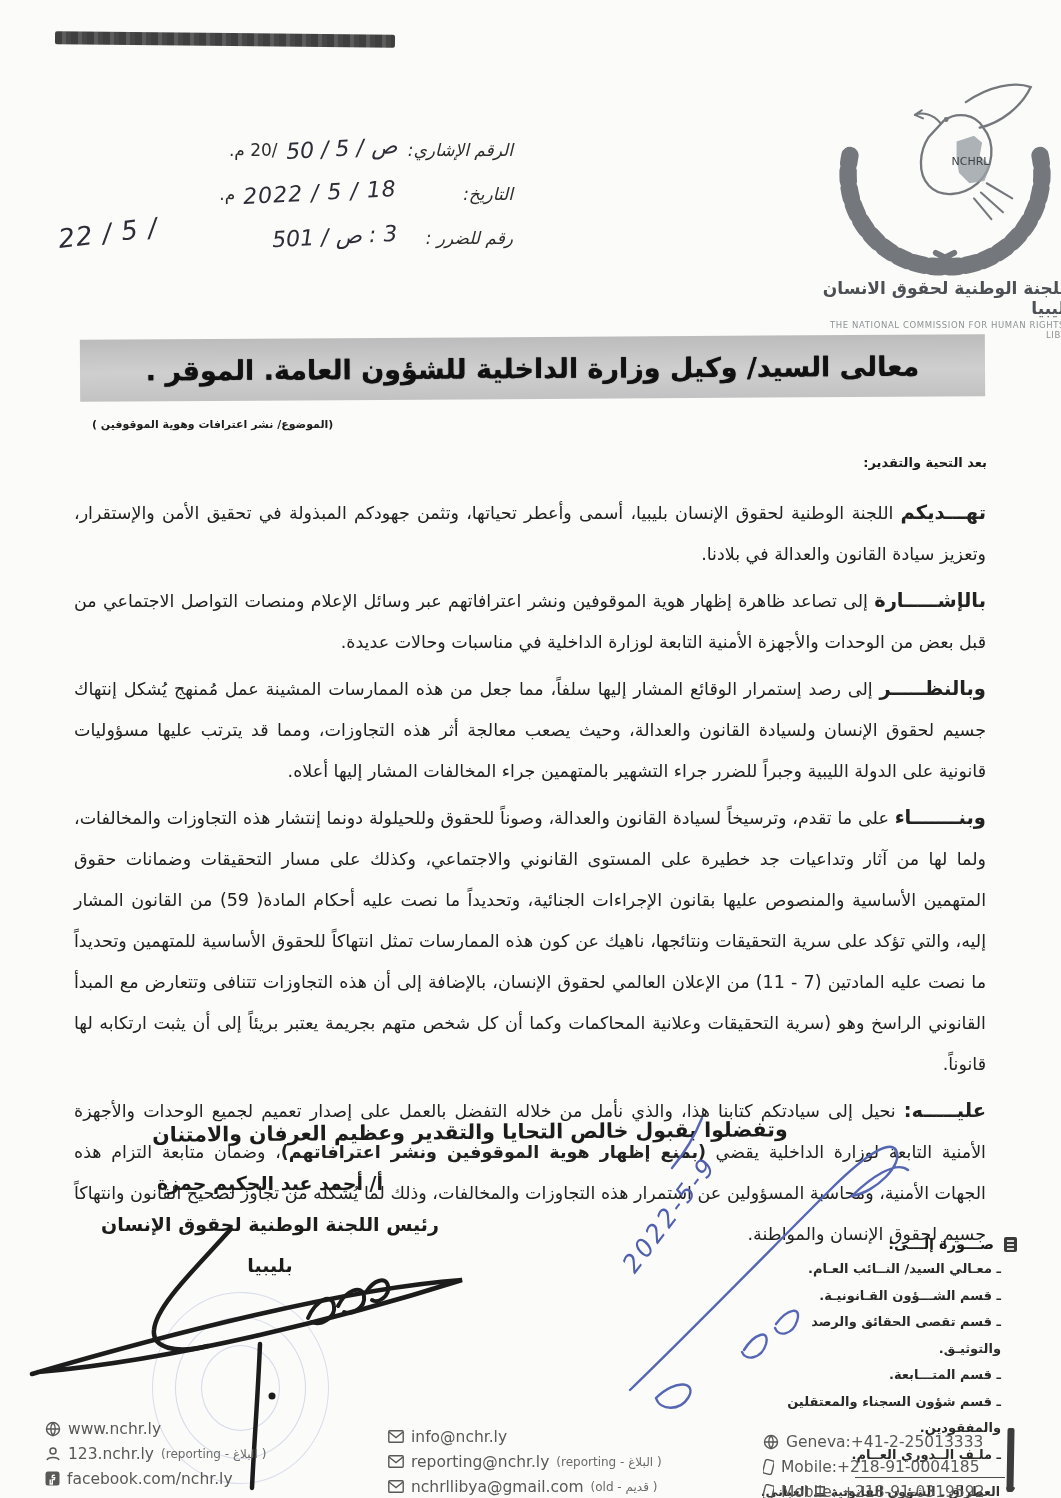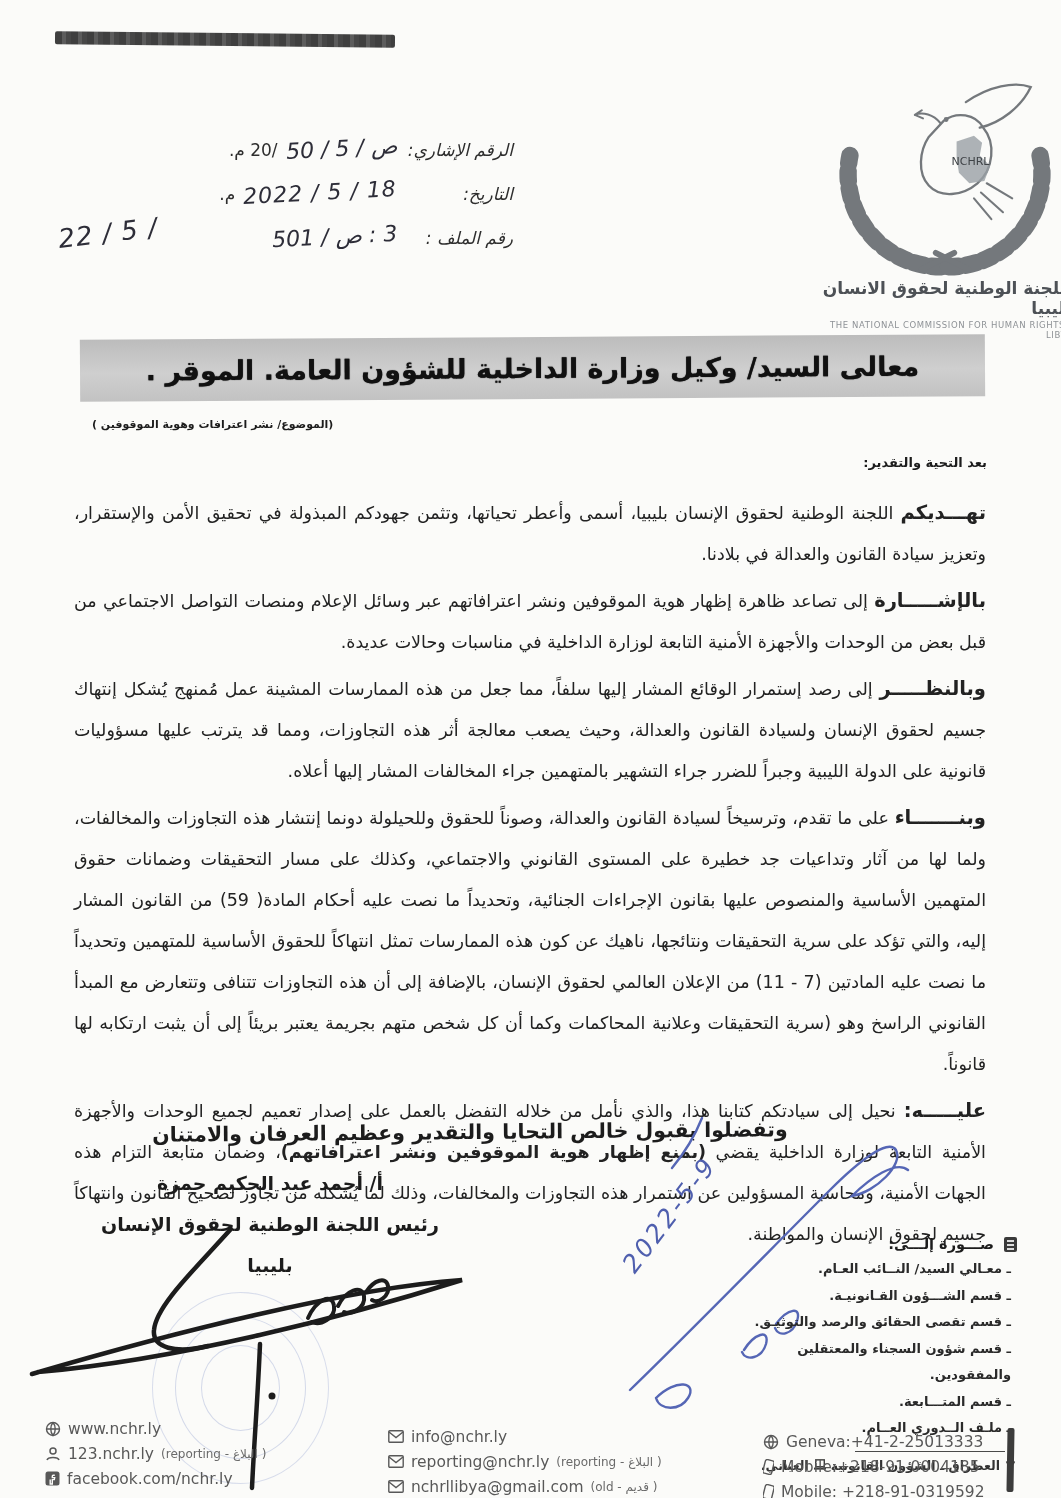--- a/index.html
+++ b/index.html
@@ -45,21 +45,21 @@
   .stamp-rings::before{content:"";position:absolute;left:22px;top:24px;right:22px;bottom:24px;border-radius:50%;border:1px solid rgba(96,118,188,.5);}
   .stamp-rings::after{content:"";position:absolute;left:48px;top:52px;right:48px;bottom:52px;border-radius:50%;border:1px solid rgba(96,118,188,.5);}
   .signature{position:absolute;left:8px;top:1222px;}
   .blue-flourish{position:absolute;left:598px;top:1098px;}
   .blue-date{position:absolute;left:628px;top:1255px;color:#4f5fae;font-size:25px;font-style:italic;letter-spacing:3px;transform:rotate(-53deg);transform-origin:left center;}
   
   .copyto{position:absolute;right:44px;top:1236px;width:272px;direction:rtl;text-align:right;}
   .copyto-header{font-weight:900;font-size:14.5px;display:flex;align-items:center;gap:10px;}
   .doc-ico{width:13px;height:15px;background:#3a3a3a;border-radius:2px;position:relative;display:inline-block;}
   .doc-ico::after{content:"";position:absolute;left:3px;top:3px;right:3px;height:2px;background:#ddd;box-shadow:0 4px 0 #ddd,0 8px 0 #ddd;}
-  .copyto ul{list-style:none;margin:4px 6px 0 0;padding:0;font-size:13px;line-height:26.5px;color:#2a2a2a;font-weight:600;}
+  .copyto ul{list-style:none;margin:4px 16px 0 0;padding:0;font-size:13px;line-height:26.5px;color:#2a2a2a;font-weight:600;}
   .copyto li::before{content:"ـ ";color:#2a2a2a;}
   .copyto-hr{border-top:1.6px solid #4a4a4a;width:150px;margin:9px 12px 6px 0;}
   .copyto-note{font-size:12.5px;font-weight:700;color:#333;display:flex;align-items:center;gap:4px;}
   
   .footer{position:absolute;left:0;top:1416px;width:1061px;color:#585858;}
   .fcol{position:absolute;top:0;}
   .fcol.c1{left:45px;}
   .fcol.c2{left:388px;top:8px;}
   .fcol.c3{left:763px;top:13px;}
   .frow{display:flex;align-items:center;gap:7px;height:25px;font-size:15.5px;white-space:nowrap;}
@@ -78,21 +78,21 @@
       <span class="ref-label">الرقم الإشاري:</span>
       <span class="hand">ص / 5 / 50</span>
       <span class="ref-print">/20 م.</span>
     </div>
     <div class="ref-row">
       <span class="ref-label">التاريخ:</span>
       <span class="hand">18 / 5 / 2022</span>
       <span class="ref-print">م.</span>
     </div>
     <div class="ref-row">
-      <span class="ref-label">رقم الملف :</span>
+      <span class="ref-label">رقم للضرر :</span>
       <span class="hand">3 : ص / 501</span>
     </div>
   </div>
   <span class="hand file-extra">22 / 5 /</span>
 
   <div class="logo">
     <svg width="232" height="204" viewBox="0 0 200 176">
       <g fill="none" stroke="#74787c" stroke-linecap="round">
         <path d="M97,168 A80,80 0 0 1 18,72" stroke-width="15" stroke-dasharray="9 6"></path>
         <path d="M103,168 A80,80 0 0 0 182,72" stroke-width="15" stroke-dasharray="9 6"></path>
@@ -158,22 +158,22 @@
 
   <div class="copyto">
     <div class="copyto-header">
       <span class="doc-ico"></span>
       <span>صـــورة إلـــى:</span>
     </div>
     <ul>
       <li>معـالي السيد/ النــائب العـام.</li>
       <li>قسم الشـــؤون القـانونيـة.</li>
       <li>قسم تقصى الحقائق والرصد والتوثيـق.</li>
+      <li>قسم المتـــابعة.</li>
       <li>قسم شؤون السجناء والمعتقلين والمفقودين.</li>
-      <li>قسم المتـــابعة.</li>
       <li>ملـف الــدوري العــام.</li>
     </ul>
     <div class="copyto-hr"></div>
     <div class="copyto-note">
       <svg class="ficon" width="13" height="13" viewBox="0 0 14 14">
           <path d="M2,3 C5,1 9,1 12,3 L10.5,6 C8.5,5 5.5,5 3.5,6 Z" fill="#3a3a3a"></path>
         </svg>
       <span>العطراق ـ الشؤون القانونية</span>
       <svg class="ficon" width="14" height="12" viewBox="0 0 16 14">
           <rect x="3" y="1" width="10" height="8" fill="none" stroke="#3a3a3a" stroke-width="1.6"></rect>

